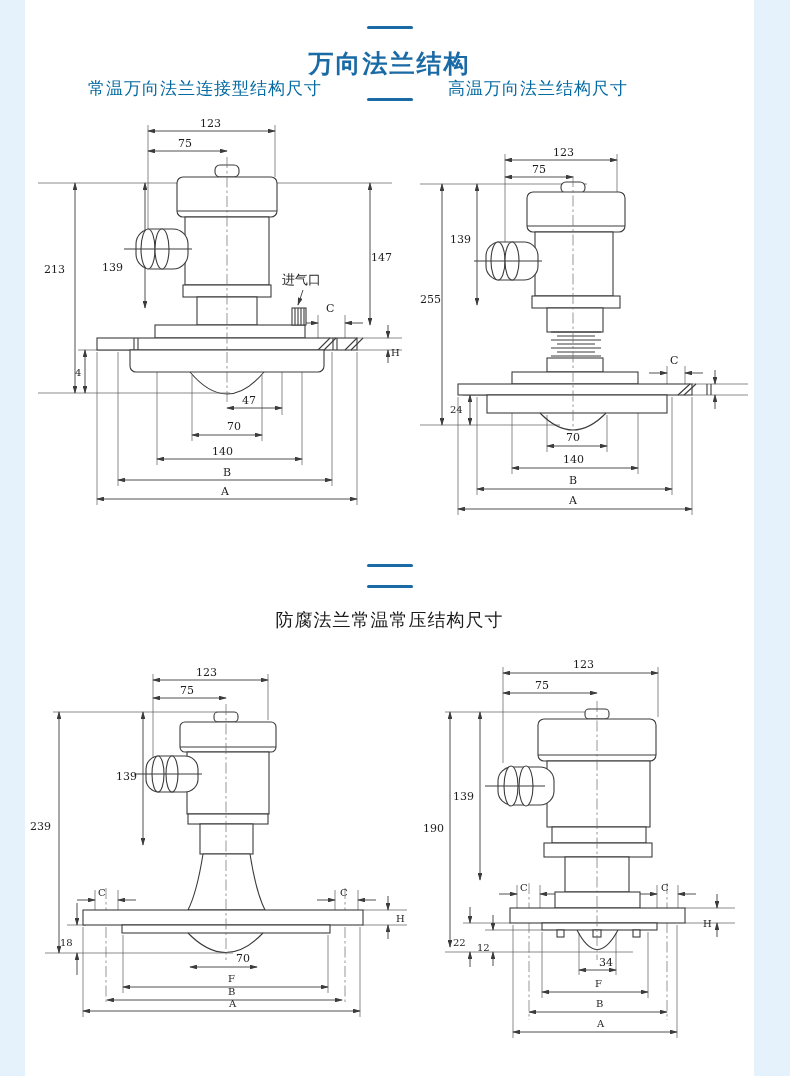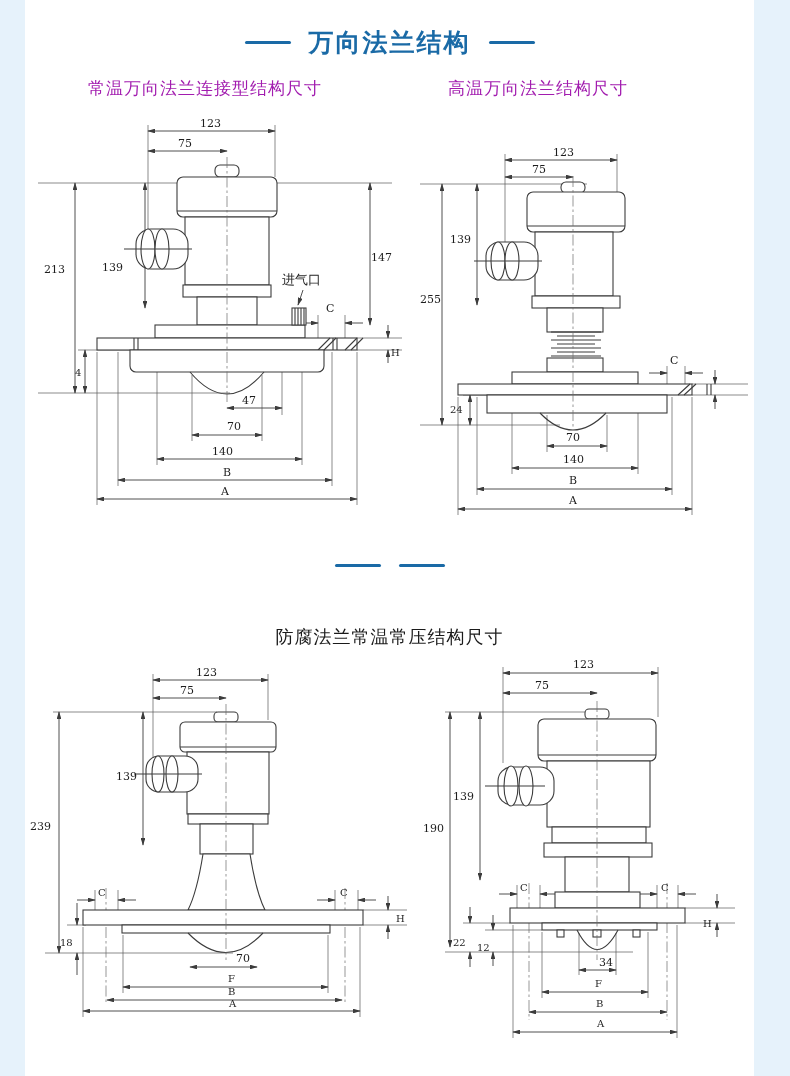--- a/index.html
+++ b/index.html
@@ -3,24 +3,24 @@
 <meta charset="utf-8">
 <style>
   html,body{margin:0;padding:0;}
   body{
     width:790px;height:1076px;position:relative;background:#ffffff;
     font-family:"Liberation Sans",sans-serif;overflow:hidden;
   }
   .strip{position:absolute;top:0;bottom:0;background:#e6f2fb;}
   .strip.left{left:0;width:25px;}
   .strip.right{right:0;width:36px;}
-  .hdr{position:absolute;left:25px;right:36px;display:flex;align-items:center;justify-content:center;gap:18px;}
+  .hdr{position:absolute;left:25px;right:36px;display:flex;align-items:center;justify-content:center;gap:18px;flex-direction:column;}
   .hdr-text{font-size:25px;font-weight:700;color:#1a6aa6;letter-spacing:2px;}
   .dash{width:46px;height:3px;background:#1a6aa6;border-radius:2px;}
-  .sub{position:absolute;font-size:17px;color:#a21caf;letter-spacing:1px;}
+  .sub{position:absolute;font-size:17px;color:#0369a1;letter-spacing:1px;}
   .sub-center{position:absolute;left:25px;right:36px;text-align:center;font-size:18px;color:#1a1a1a;letter-spacing:1px;}
   svg.dwg{position:absolute;overflow:visible;}
   .o{fill:none;stroke:#3c3c3c;stroke-width:1.1;}
   .fw{fill:#ffffff;stroke:#3c3c3c;stroke-width:1.1;}
   .xl{stroke:#5a5a5a;stroke-width:0.7;fill:none;}
   .dm{stroke:#3c3c3c;stroke-width:0.9;fill:none;}
   .cl{stroke:#6a6a6a;stroke-width:0.7;fill:none;stroke-dasharray:11 3 2.5 3;}
   .t{font-family:"DejaVu Serif",serif;font-size:11px;fill:#1d1d1d;}
   .ts{font-family:"DejaVu Serif",serif;font-size:10px;fill:#1d1d1d;}
   .tc{font-family:"Liberation Sans",sans-serif;font-size:13px;fill:#1d1d1d;}
@@ -186,21 +186,21 @@
     <text class="t" x="143" y="333">140</text>
     <text class="t" x="149" y="354">B</text>
     <text class="t" x="149" y="374">A</text>
   </g>
 </svg>
 
 <div class="hdr" style="top:564px">
   <div class="dash"></div>
   <div class="dash"></div>
 </div>
-<div class="sub-center" style="top:625px">防腐法兰常温常压结构尺寸</div>
+<div class="sub-center" style="top:608px">防腐法兰常温常压结构尺寸</div>
 
 <svg class="dwg" style="left:22px;top:650px" width="395" height="372" viewBox="0 0 395 372">
   <g class="xl">
     <path d="M131,24 V110 M246,24 V70"></path>
     <line x1="31" y1="62" x2="195" y2="62"></line>
     <line x1="23" y1="303" x2="211" y2="303"></line>
     <path d="M73,240 V275 M96,240 V275"></path>
     <path d="M313,240 V275 M336,240 V275"></path>
     <path d="M341,260 H385 M341,275 H385"></path>
     <path d="M45,275 H64"></path>

